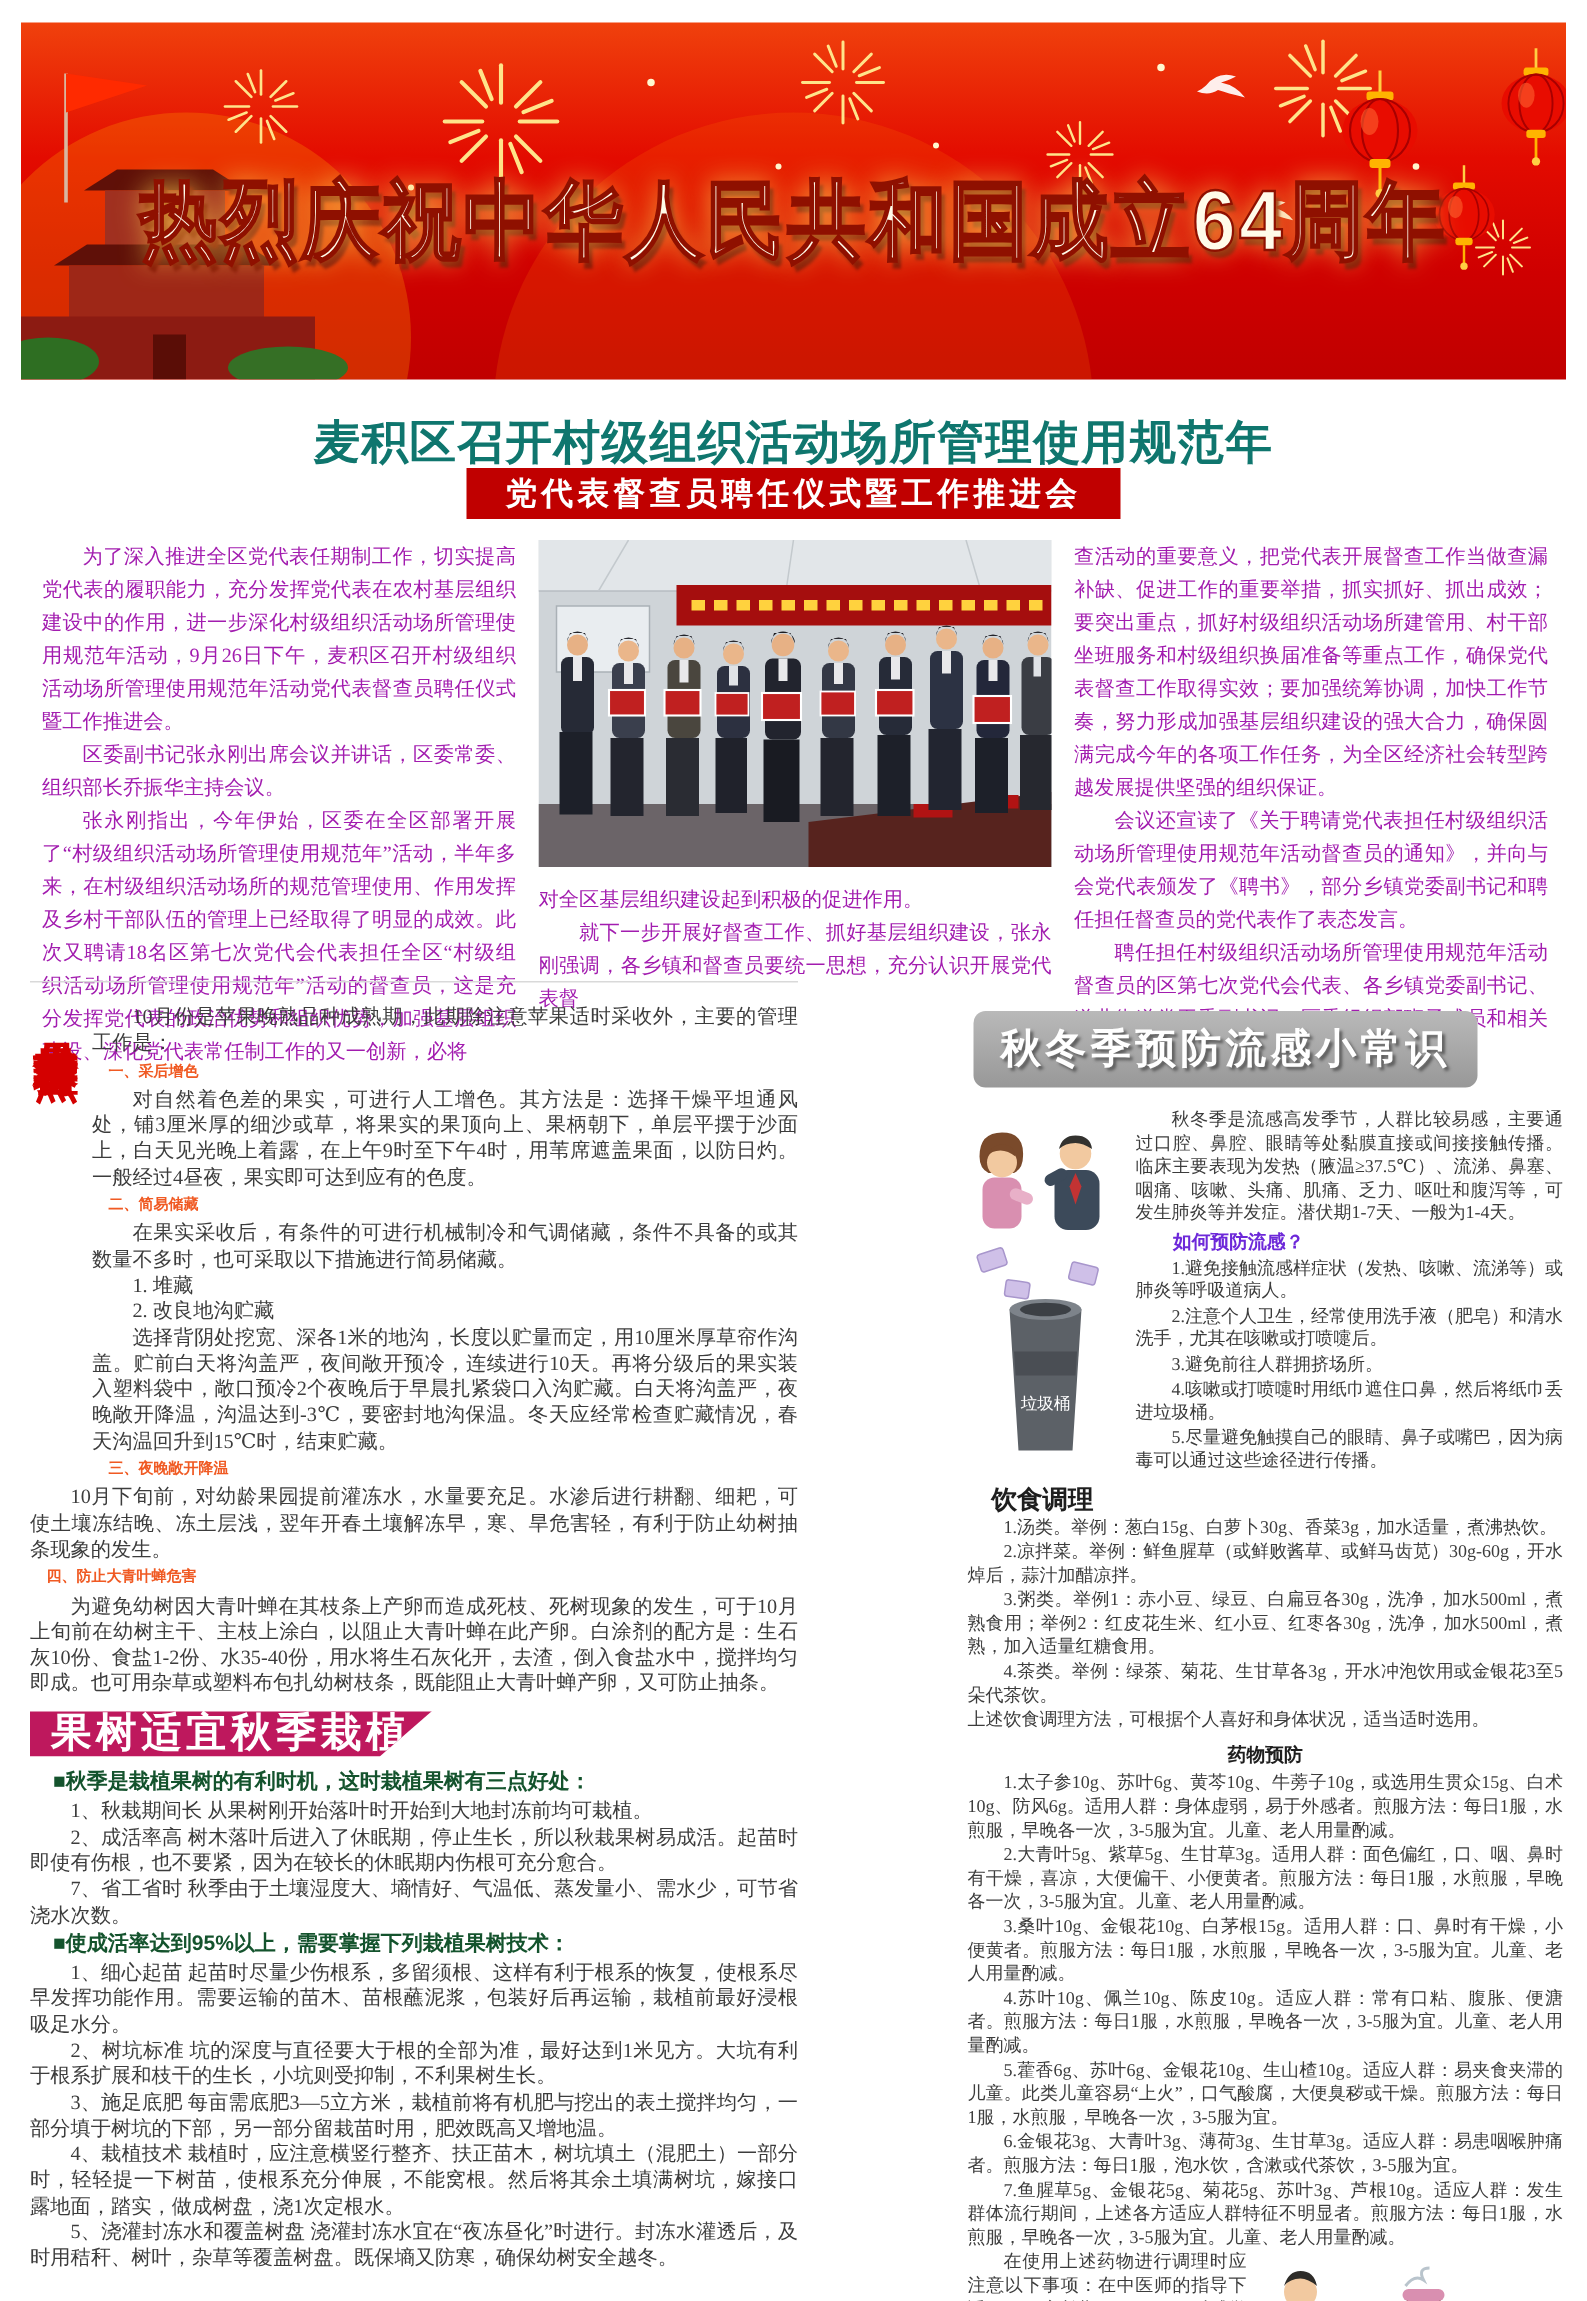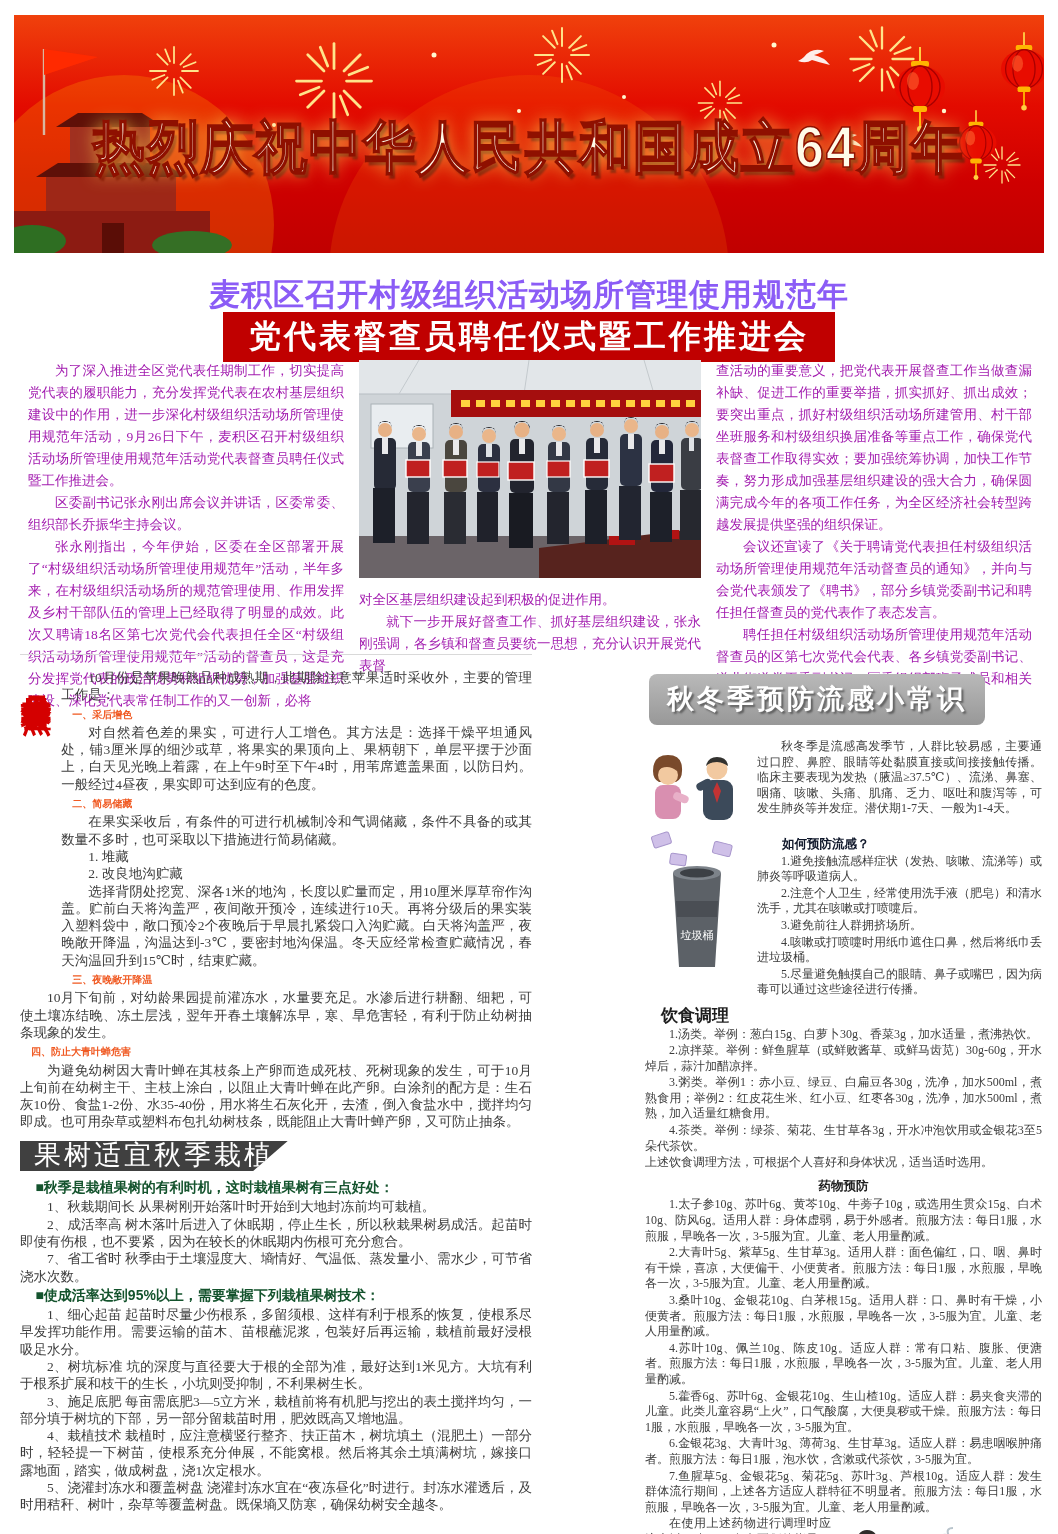--- a/index.html
+++ b/index.html
@@ -14,24 +14,24 @@
   .banner-decor { position:absolute; left:0; top:0; width:100%; height:100%; }
   .banner-title { position:absolute; left:0; right:0; top:98px; text-align:center;
     font-family:"Liberation Sans","DejaVu Sans",sans-serif; font-weight:900;
     font-size:52px; letter-spacing:2px; color:#fffbe9;
     -webkit-text-stroke:1.5px #8f1000;
     text-shadow:0 0 16px rgba(255,210,80,.95), 3px 4px 2px #7d0b00;
     transform:scaleY(1.1); white-space:nowrap; }
 
   
   .headline1 { position:absolute; top:274px; left:0; width:100%; text-align:center;
-    color:#8b5cf6; font-weight:bold; font-size:31px; letter-spacing:1px;
+    color:#0f766e; font-weight:bold; font-size:31px; letter-spacing:1px;
     font-family:"Liberation Serif","DejaVu Serif",serif; }
   .headline2 { position:absolute; top:312px; left:50%; transform:translateX(-50%);
-    background:#c00000; color:#fff; font-weight:bold; font-size:32px;
+    background:#c00000; color:#fff; font-weight:bold; font-size:21px;
     letter-spacing:3px; padding:3px 26px; white-space:nowrap;
     font-family:"Liberation Serif","DejaVu Serif",serif; }
 
   
   .columns { position:absolute; top:360px; left:28px; width:1004px; display:flex; gap:15px; }
   .col { font-size:13.5px; line-height:22px; text-align:justify; color:#a21caf; }
   .col1 { width:316px; }
   .col2 { width:342px; }
   .col3 { width:316px; }
   .p { text-indent:2em; }
@@ -41,38 +41,38 @@
   
   .bottom-left { position:absolute; left:20px; top:654px; width:512px;
     border-top:1px solid #d9d9d9; padding-top:14px;
     font-size:13.5px; line-height:17.3px; text-align:justify; color:#3c3c3c; }
   .v-title { float:left; writing-mode:vertical-rl; text-orientation:upright;
     font-family:"Liberation Sans","DejaVu Sans",sans-serif;
     color:#d40000; font-weight:900; font-size:30px; letter-spacing:1px;
     height:306px; margin:2px 16px 6px 8px; }
   .sec-h { color:#f05a23; font-weight:bold; font-size:10px; text-indent:1.1em;
     font-family:"Liberation Sans","DejaVu Sans",sans-serif; margin:2px 0 1px; }
-  .apple-banner { clear:none; margin:10px 0 8px; width:268px; background:#404040;
-    color:#fff; font-weight:400; font-size:27px; letter-spacing:3px;
+  .apple-banner { clear:none; margin:10px 0 8px; width:268px; background:#be185d;
+    color:#fff; font-weight:700; font-size:27px; letter-spacing:3px;
     padding:6px 34px 7px 14px; clip-path:polygon(0 0,100% 0,87% 100%,0 100%);
     font-family:"Liberation Sans","DejaVu Sans",sans-serif; white-space:nowrap; }
   .tip-head { color:#14532d; font-weight:bold; font-size:14px; text-indent:1.1em;
     font-family:"Liberation Sans","DejaVu Sans",sans-serif; margin:2px 0; }
 
   
   .bottom-right { position:absolute; left:645px; top:654px; width:397px; }
   .flu-title { display:inline-block; background:linear-gradient(180deg,#b9b9b9,#989898);
     border-radius:8px; color:#fff; font-weight:900; font-size:27px; letter-spacing:3px;
     padding:7px 18px 8px; margin:20px 0 14px 4px;
     text-shadow:2px 2px 2px #5e5e5e;
     font-family:"Liberation Sans","DejaVu Sans",sans-serif; white-space:nowrap; }
   .flu-body { font-size:12px; line-height:15.6px; text-align:justify; color:#3c3c3c; }
   .sneeze-cartoon { float:left; width:104px; height:240px; margin:2px 8px 2px 0; }
-  .flu-sub { font-weight:bold; color:#0f172a; font-size:12.5px; text-indent:2em;
-    font-family:"Liberation Sans","DejaVu Sans",sans-serif; margin-top:20px; }
+  .flu-sub { font-weight:bold; color:#6d28d9; font-size:12.5px; text-indent:2em;
+    font-family:"Liberation Sans","DejaVu Sans",sans-serif; margin-top:4px; }
   .diet-head { font-weight:bold; color:#1e1e1e; font-size:17px; margin:10px 16px 3px;
     font-family:"Liberation Sans","DejaVu Sans",sans-serif; }
   .drug-head { font-weight:bold; color:#1e1e1e; font-size:12.5px; margin:8px 0 3px;
     text-align:center; font-family:"Liberation Sans","DejaVu Sans",sans-serif; }
   .flu-body p { margin-bottom:1px; }
   .bedside-cartoon { float:right; width:205px; height:168px; margin:2px 0 0 6px; }
 </style>
 </head>
 <body>
 

